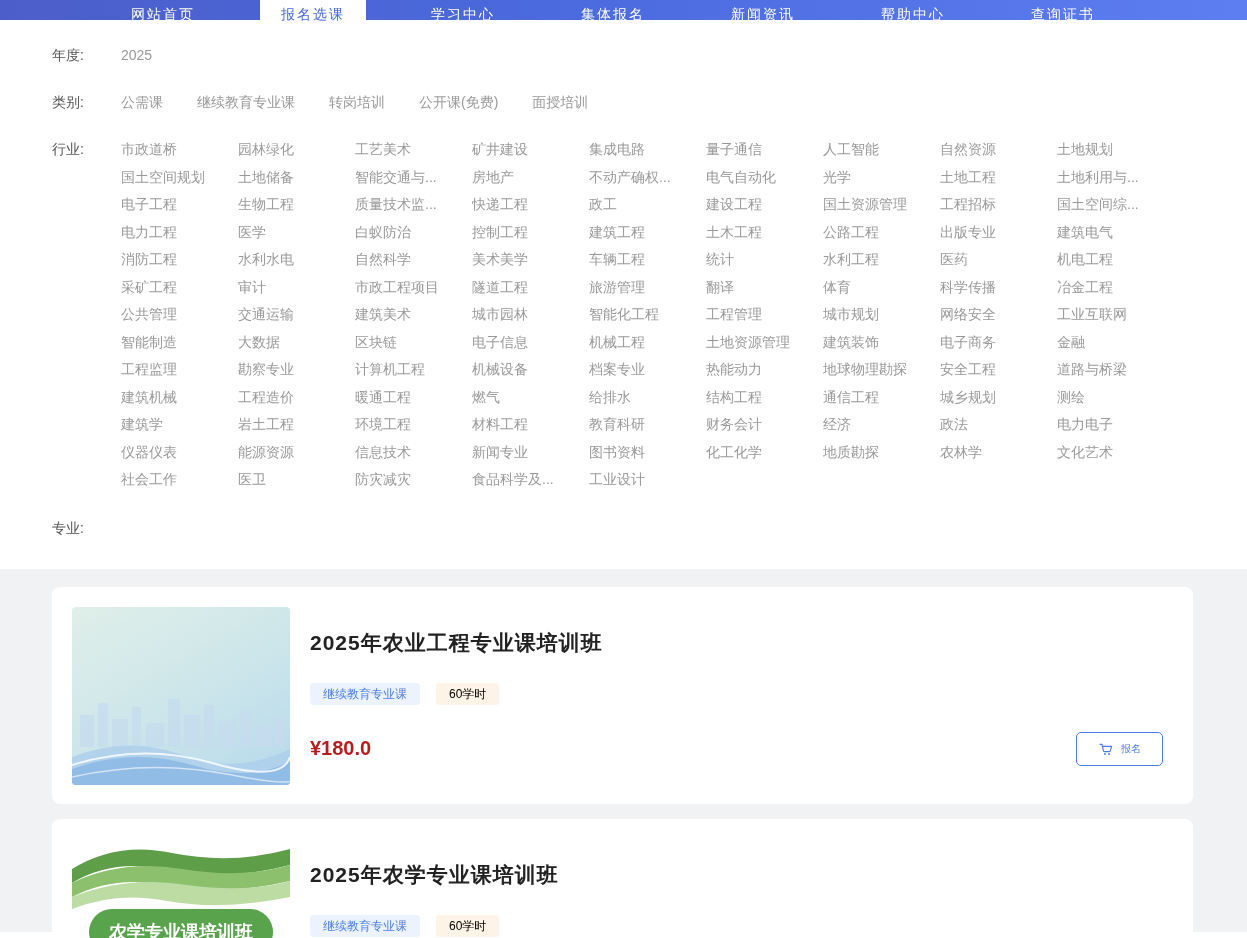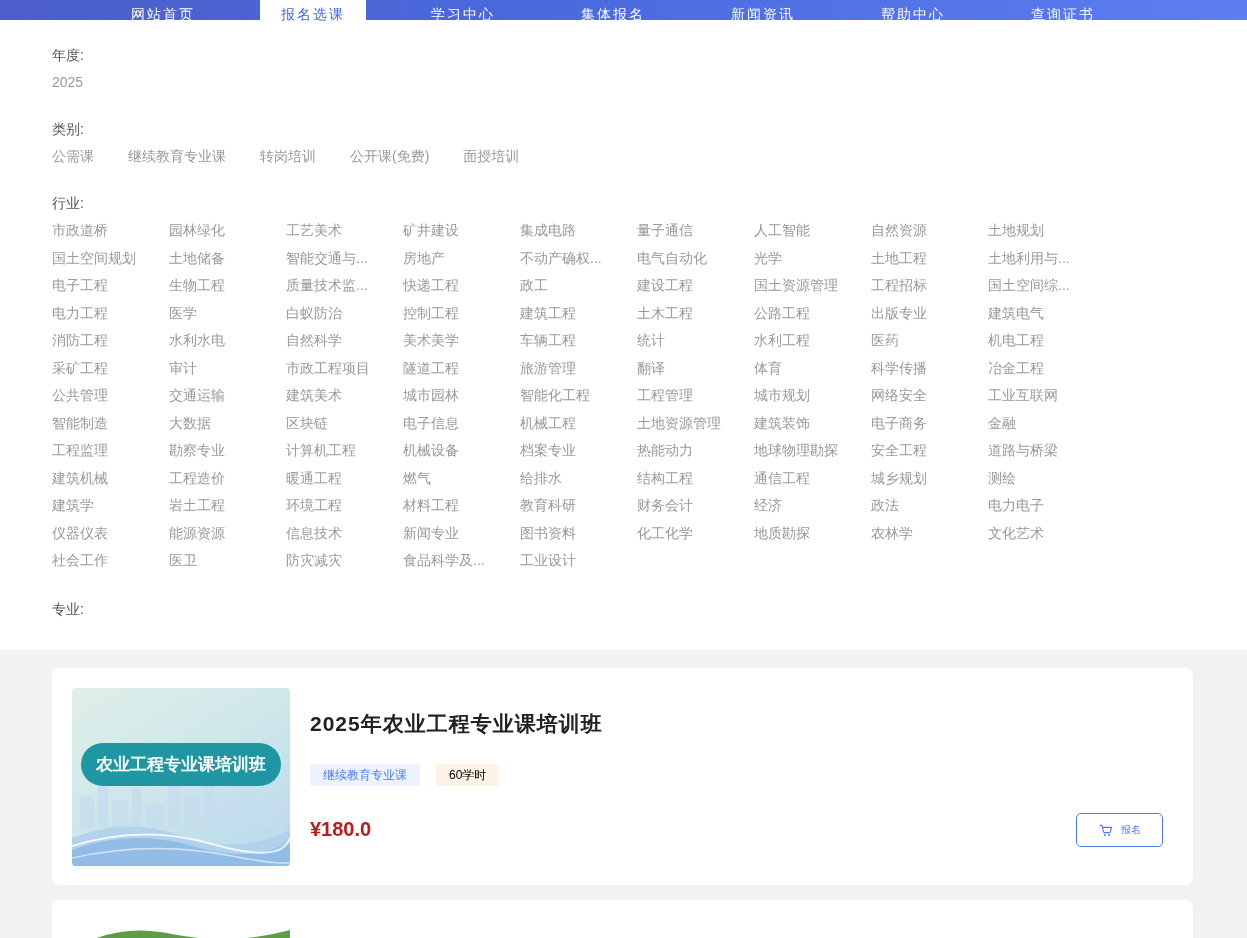--- a/index.html
+++ b/index.html
@@ -14,21 +14,21 @@
   .navbar { position:relative; height:20px; background:linear-gradient(90deg,#4c5ec9 0%,#4a6ade 45%,#5d7ef0 100%); z-index:5; }
   .nav-items { display:flex; padding-left:88px; height:29px; }
   .nav-item {
     width:106px; margin:0 22px; text-align:center; font-size:14px;
     color:#fff; line-height:29px; height:29px; cursor:pointer; letter-spacing:2px; white-space:nowrap;
   }
   .nav-item.active { background:#fff; color:#4468dc; height:38px; }
 
   
   .filter-panel { background:#fff; padding:22px 0 27px 52px; }
-  .filter-row { display:flex; align-items:flex-start; font-size:14px;flex-direction:column; }
+  .filter-row { display:flex; align-items:flex-start; font-size:14px; }
   .filter-label { width:69px; color:#555; flex-shrink:0; line-height:27px; }
   .filter-option { color:#999; cursor:pointer; white-space:nowrap; }
   .year-row { margin-bottom:20px; }
   .year-row .filter-option { line-height:27px;text-align:center; }
   .cat-row { margin-bottom:20px; }
   .options-inline { display:flex; gap:34px; line-height:27px; flex-wrap:wrap; }
   .industry-row { margin-bottom:21px; }
   .industry-grid { display:grid; grid-template-columns:repeat(9,117px); line-height:27.5px; }
   .ind-option { overflow:hidden; text-overflow:ellipsis; padding-right:6px; }
   .major-row { min-height:27px; }
@@ -381,21 +381,20 @@
           <rect x="146" y="114" width="18" height="26"></rect>
           <rect x="168" y="104" width="11" height="36"></rect>
           <rect x="183" y="118" width="16" height="22"></rect>
           <rect x="202" y="108" width="10" height="32"></rect>
         </g>
         <path d="M0 150 Q 55 128 110 148 T 218 142 L 218 178 L 0 178 Z" fill="#aecfec" opacity="0.85"></path>
         <path d="M0 162 Q 60 140 120 158 T 218 154 L 218 178 L 0 178 Z" fill="#8db9e4" opacity="0.9"></path>
         <path d="M0 158 Q 70 136 140 156 T 218 150" fill="none" stroke="#ffffff" stroke-width="2" opacity="0.8"></path>
         <path d="M0 170 Q 80 152 160 168 T 218 164" fill="none" stroke="#ffffff" stroke-width="1.5" opacity="0.6"></path>
       </svg>
-      <div class="thumb-pill pill-teal">农业工程专业课培训班</div>
     </div>
     <div class="card-body">
       <h2 class="course-title">2025年农业工程专业课培训班</h2>
       <div class="tag-row">
         <span class="tag tag-blue">继续教育专业课</span>
         <span class="tag tag-orange">60学时</span>
       </div>
       <div class="price-row">
         <span class="price">¥180.0</span>
         <button class="enroll-btn">
@@ -414,20 +413,21 @@
     <div class="thumb thumb-green">
       <svg class="bg-art" viewBox="0 0 218 178">
         <path d="M0 38 Q 40 6 95 16 T 218 12 L 218 0 L 0 0 Z" fill="#ffffff"></path>
         <path d="M0 30 Q 45 2 100 14 Q 160 26 218 10 L 218 26 Q 150 44 90 30 Q 40 20 0 44 Z" fill="#5f9e48"></path>
         <path d="M0 44 Q 50 20 110 30 Q 170 40 218 26 L 218 42 Q 150 58 92 46 Q 42 36 0 58 Z" fill="#8cc06c"></path>
         <path d="M0 58 Q 55 36 115 46 Q 175 54 218 42 L 218 58 Q 150 72 95 62 Q 45 52 0 70 Z" fill="#bddca4"></path>
       </svg>
       <div class="thumb-pill pill-green">农学专业课培训班</div>
     </div>
     <div class="card-body">
+      <h2 class="course-title">2025年农学专业课培训班</h2>
       <div class="tag-row">
         <span class="tag tag-blue">继续教育专业课</span>
         <span class="tag tag-orange">60学时</span>
       </div>
     </div>
   </article>
 
 </section>
 
 </body></html>

